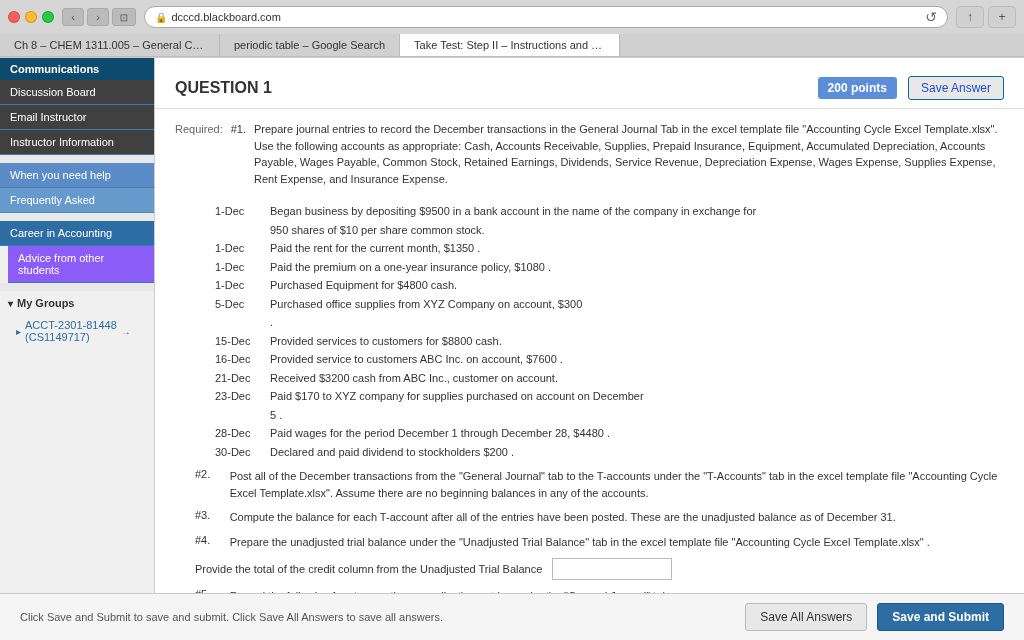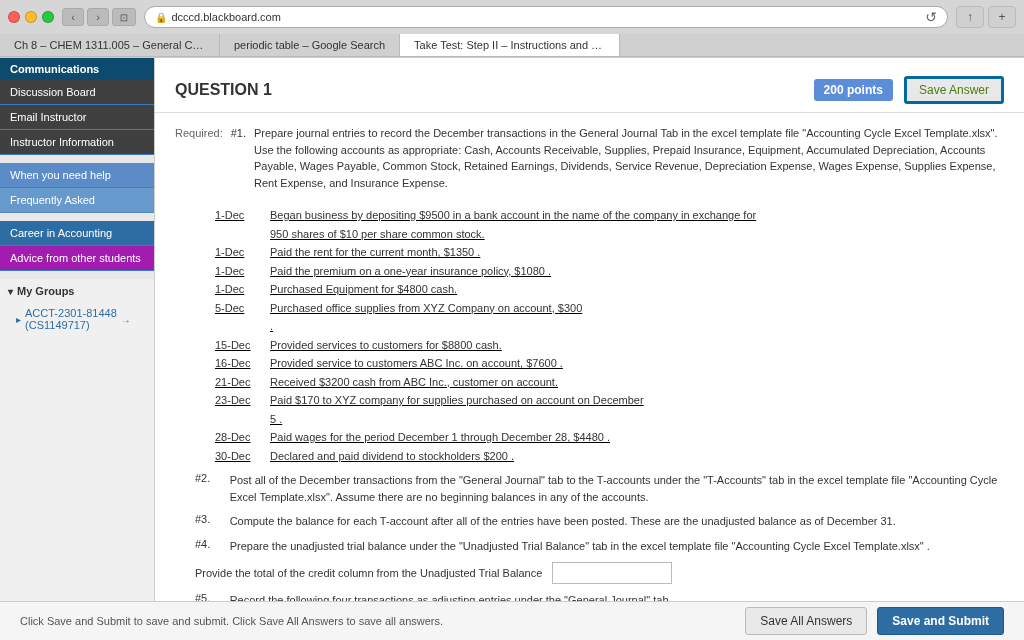--- a/index.html
+++ b/index.html
@@ -151,26 +151,26 @@
     .points-badge {
       background: #5b8dd9;
       color: #fff;
       padding: 4px 10px;
       border-radius: 3px;
       font-size: 12px;
       font-weight: bold;
     }
     .save-answer-btn {
       background: #e8e8e8;
-      border: 3px solid #0369a1;
+      border: 1px solid #0369a1;
       border-radius: 3px;
       padding: 4px 12px;
       font-size: 12px;
       cursor: pointer;
-      color: #4d7c0f;
+      color: #1d4ed8;
     }
 
     .question-body {
       padding: 12px 20px;
     }
     .required-row {
       display: flex;
       gap: 8px;
       margin-bottom: 10px;
     }
@@ -188,21 +188,20 @@
     }
     .required-text {
       font-size: 11px;
       color: #333;
       line-height: 1.5;
     }
 
     .transactions-table {
       margin: 16px 0 8px 40px;
       width: calc(100% - 50px);
-      text-decoration: underline;
     }
     .trans-row {
       display: flex;
       gap: 0;
       margin-bottom: 2px;
       font-size: 11px;
       line-height: 1.5;
     }
     .trans-date {
       width: 55px;
@@ -233,21 +232,21 @@
     .adj-row {
       display: flex; gap: 0; margin-bottom: 2px; font-size: 11px; line-height: 1.5;
     }
 
     
     .bottom-bar {
       position: fixed;
       bottom: 0;
       left: 0;
       right: 0;
-      height: 39px;
+      height: 47px;
       background: #f5f5f5;
       border-top: 1px solid #ccc;
       display: flex;
       align-items: center;
       justify-content: space-between;
       padding: 0 20px;
     }
     .bottom-hint {
       font-size: 11px;
       color: #555;
@@ -316,21 +315,21 @@
   <div class="sidebar">
     <div class="sidebar-section-header">Communications</div>
     <div class="sidebar-item">Discussion Board</div>
     <div class="sidebar-item">Email Instructor</div>
     <div class="sidebar-item">Instructor Information</div>
     <div class="sidebar-separator"></div>
     <div class="sidebar-special">When you need help</div>
     <div class="sidebar-help">Frequently Asked</div>
     <div class="sidebar-separator"></div>
     <div class="sidebar-item" style="background:#2e6da4;">Career in Accounting</div>
-    <div class="sidebar-item" style="background:#a21caf;">Advice from other students</div>
+    <div class="sidebar-item" style="background:#8b5cf6;margin-left:8px;">Advice from other students</div>
     <div class="sidebar-separator"></div>
     <div class="sidebar-my-groups">
       <span class="chevron-down">▾</span>
       <span>My Groups</span>
     </div>
     <div class="sidebar-group-item">
       <span class="chevron-right">▸</span>
       <span>ACCT-2301-81448<br>(CS1149717)</span>
       <span class="arrow-right">→</span>
     </div>

